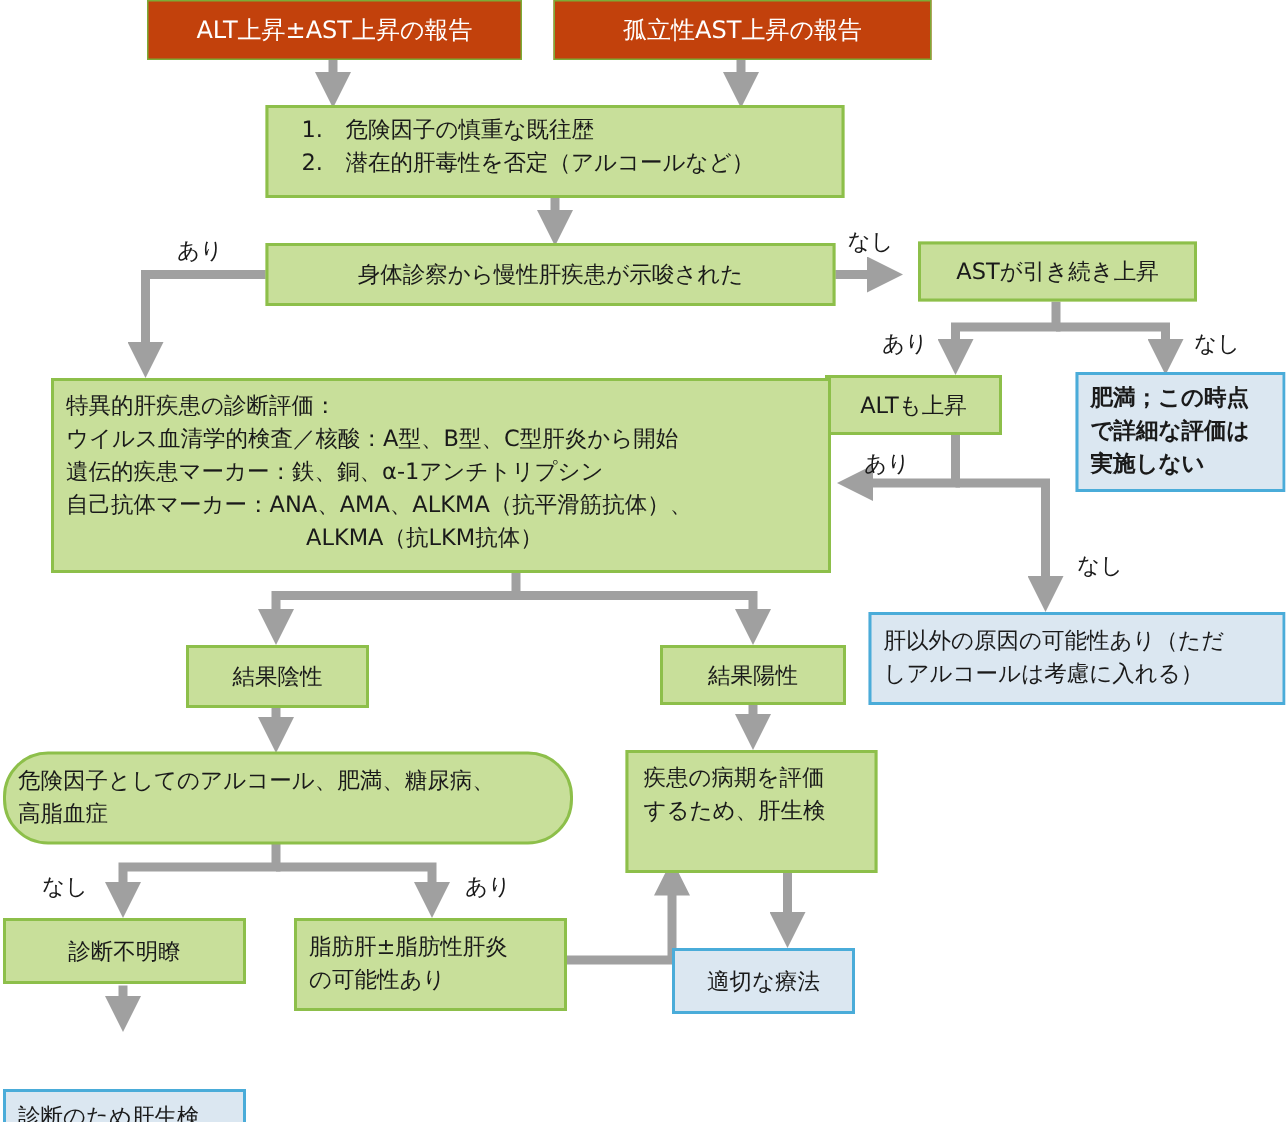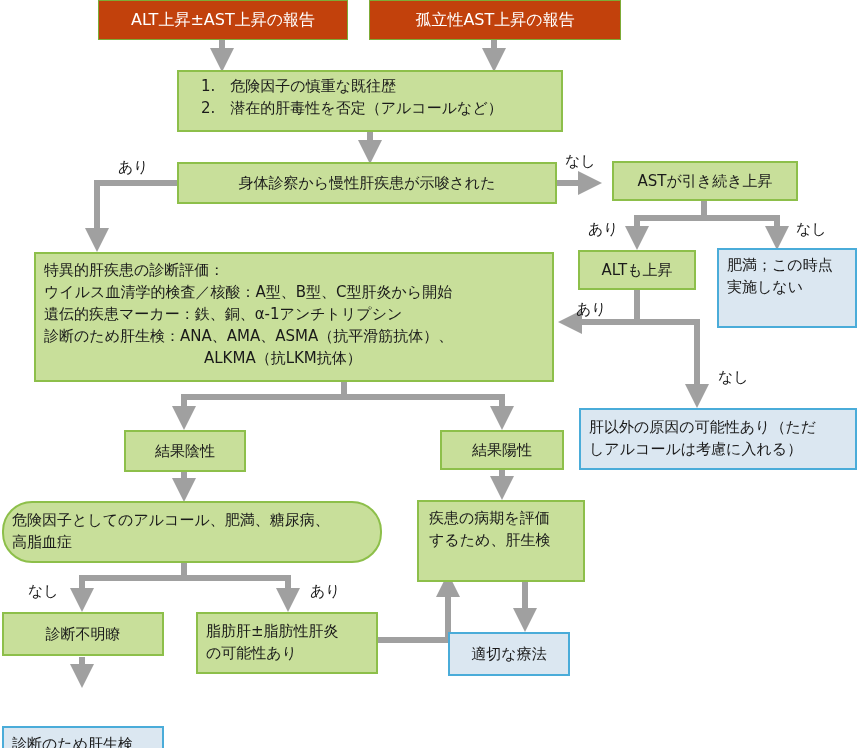--- a/index.html
+++ b/index.html
@@ -80,37 +80,38 @@
 <div class="lbl" style="left:118px;top:158px;">あり</div>
 <div class="lbl" style="left:565px;top:152px;">なし</div>
 
 <div class="box green center" style="left:612px;top:161px;width:186px;height:40px;">
   <span>ASTが引き続き上昇</span>
 </div>
 
 <div class="lbl" style="left:588px;top:220px;">あり</div>
 <div class="lbl" style="left:796px;top:220px;">なし</div>
 
-<div class="box green center" style="left:578px;top:250px;width:118px;height:40px;">
+<div class="box green center" style="left:550px;top:250px;width:118px;height:40px;">
   <span>ALTも上昇</span>
 </div>
 
-<div class="box blue pad" style="left:717px;top:248px;width:140px;height:80px;padding-top:4px;">
+<div class="box blue pad" style="left:717px;top:248px;width:140px;height:80px;padding-top:4px;font-weight:bold;">
   <span class="line">肥満；この時点</span>
+  <span class="line">で詳細な評価は</span>
   <span class="line">実施しない</span>
 </div>
 
 <div class="lbl" style="left:576px;top:300px;">あり</div>
 <div class="lbl" style="left:718px;top:368px;">なし</div>
 
 <div class="box green pad" style="left:34px;top:252px;width:520px;height:130px;padding-top:5px;">
   <span class="line">特異的肝疾患の診断評価：</span>
   <span class="line">ウイルス血清学的検査／核酸：A型、B型、C型肝炎から開始</span>
   <span class="line">遺伝的疾患マーカー：鉄、銅、α-1アンチトリプシン</span>
-  <span class="line">診断のため肝生検：ANA、AMA、ASMA（抗平滑筋抗体）、</span>
+  <span class="line">自己抗体マーカー：ANA、AMA、ALKMA（抗平滑筋抗体）、</span>
   <span class="line" style="padding-left:160px;">ALKMA（抗LKM抗体）</span>
 </div>
 
 <div class="box blue pad" style="left:579px;top:408px;width:278px;height:62px;padding-top:6px;">
   <span class="line">肝以外の原因の可能性あり（ただ</span>
   <span class="line">しアルコールは考慮に入れる）</span>
 </div>
 
 <div class="box green center" style="left:124px;top:430px;width:122px;height:42px;">
   <span>結果陰性</span>

